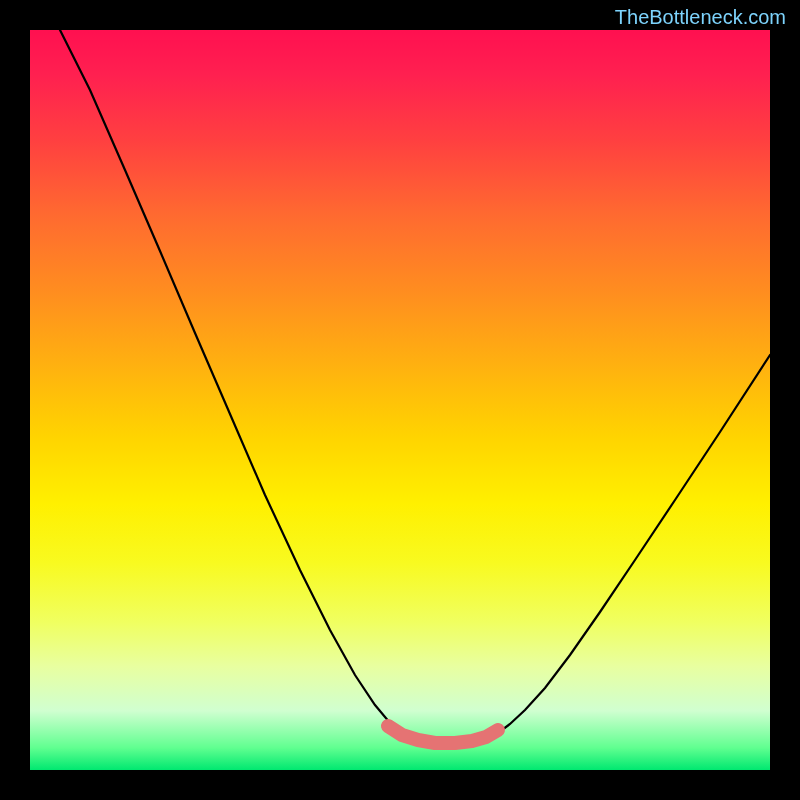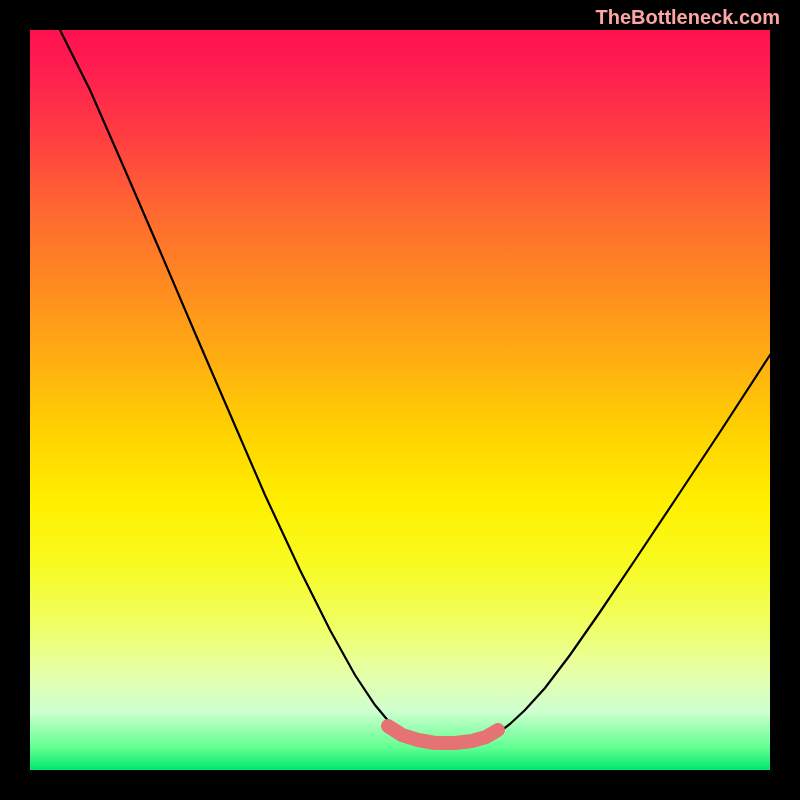--- a/index.html
+++ b/index.html
@@ -6,24 +6,24 @@
   body {
     width: 800px;
     height: 800px;
     background: #000;
     position: relative;
     font-family: Arial, sans-serif;
   }
   .watermark {
     position: absolute;
     top: 6px;
-    right: 20px;
-    color: #fca5a5;
+    right: 14px;
+    color: #7dd3fc;
     font-size: 20px;
-    font-weight: bold;
+    font-weight: normal;
     z-index: 10;
   }
   .plot-area {
     position: absolute;
     left: 30px;
     top: 30px;
     width: 740px;
     height: 740px;
     overflow: hidden;
   }

